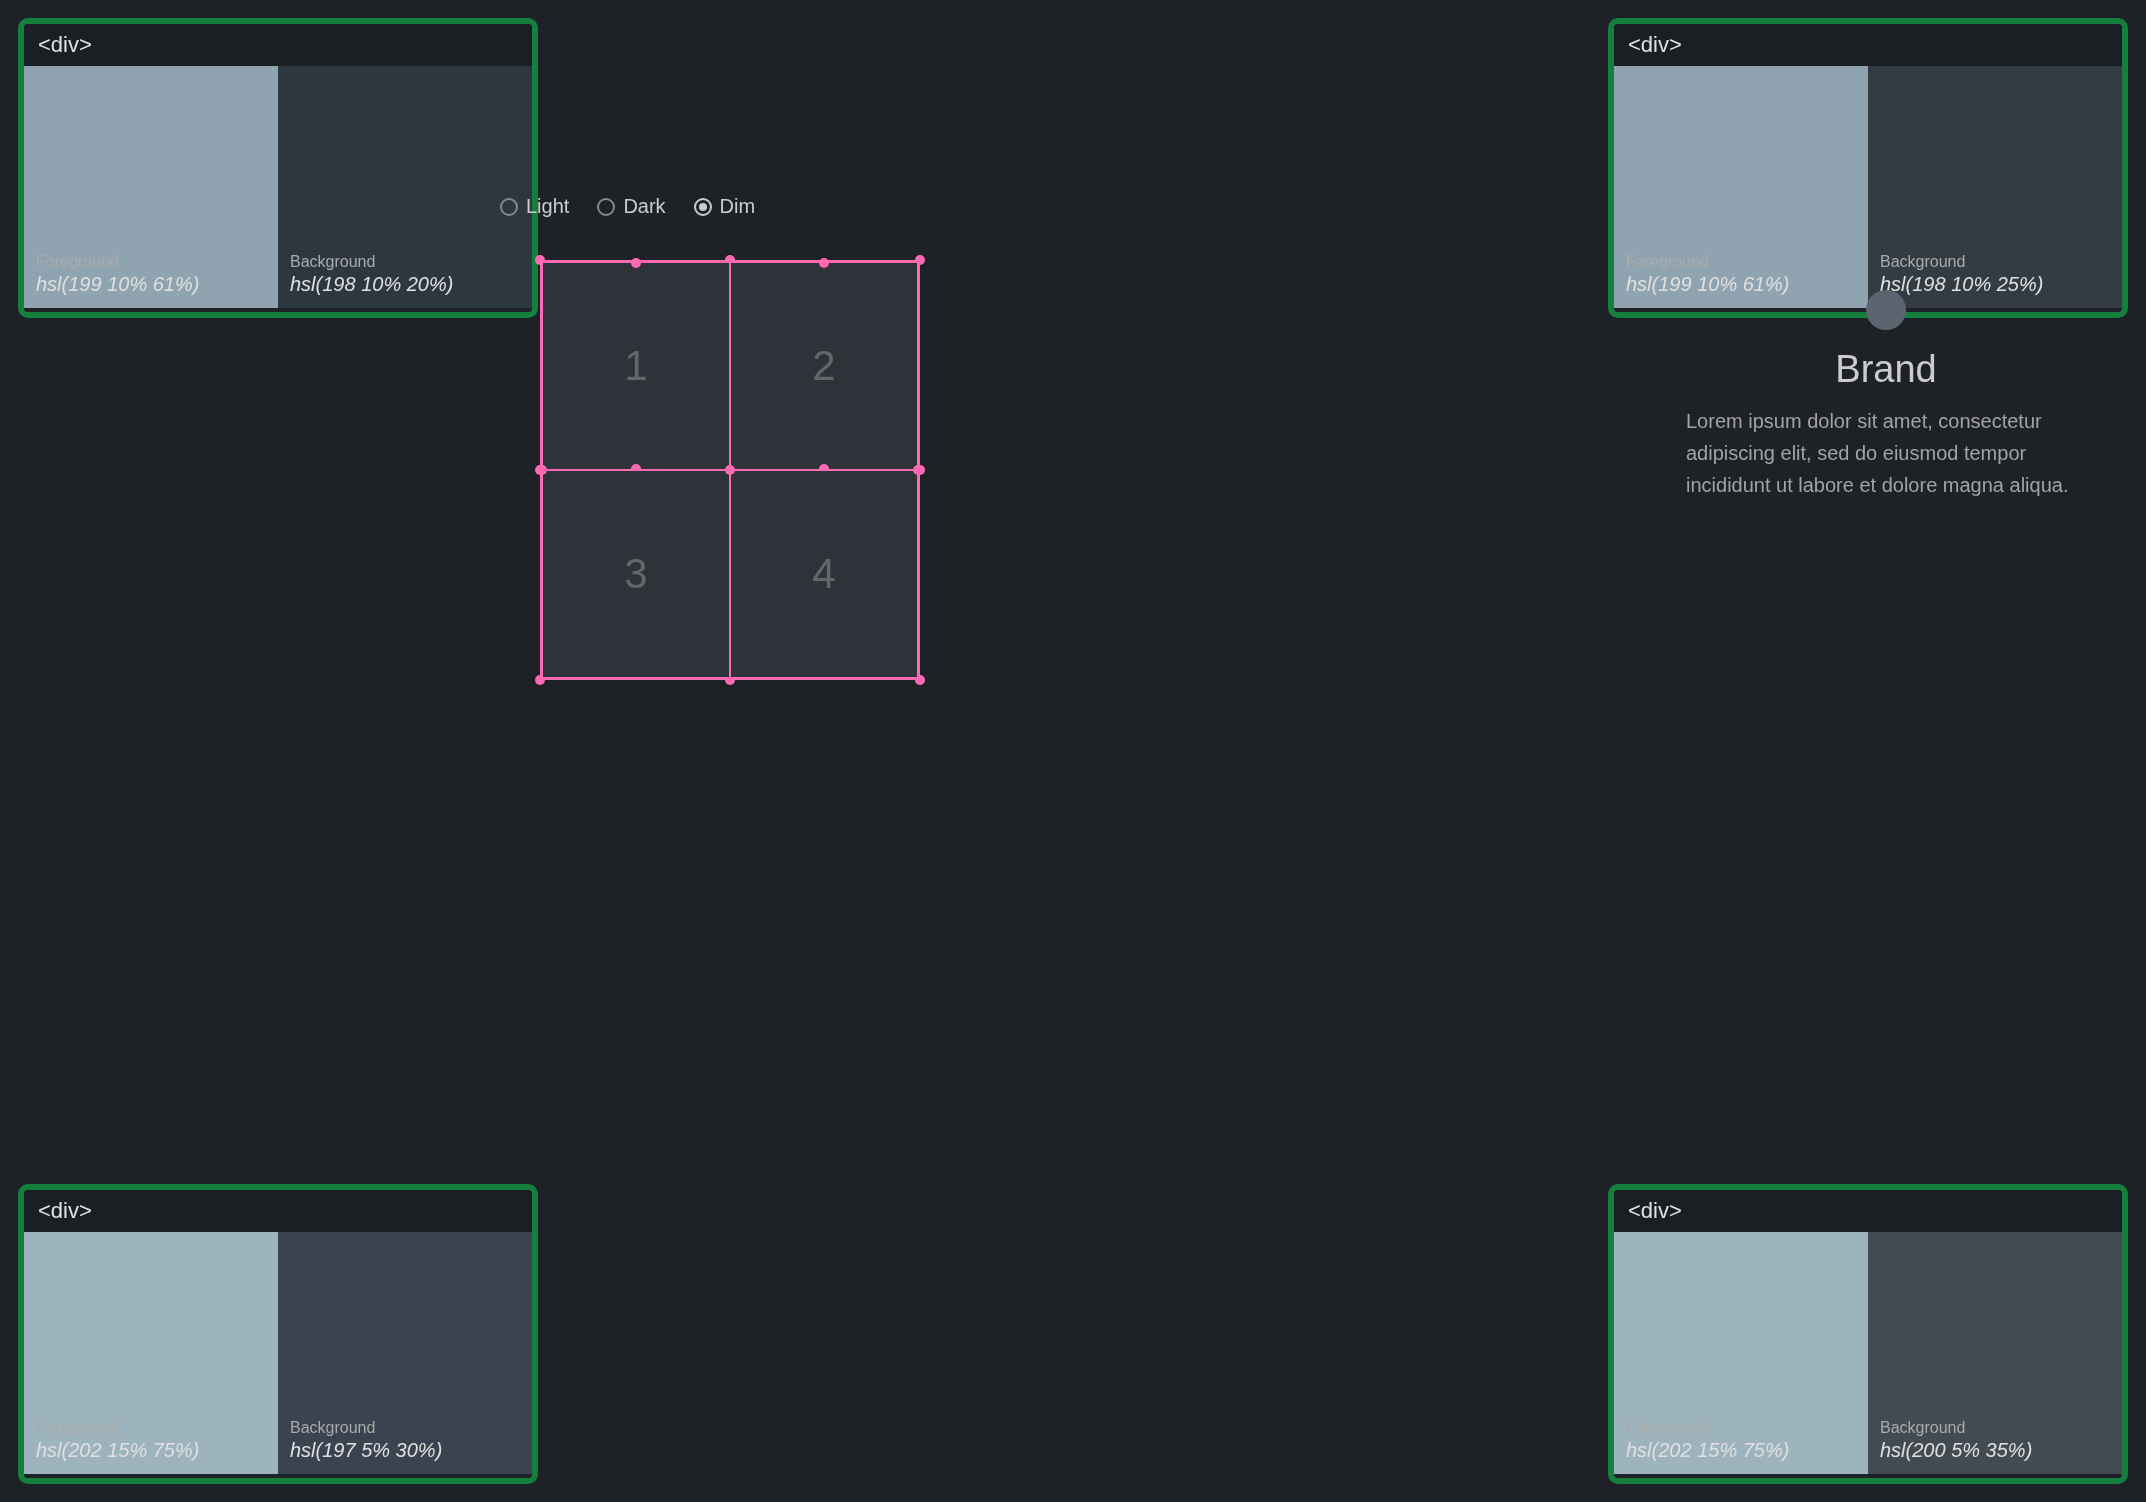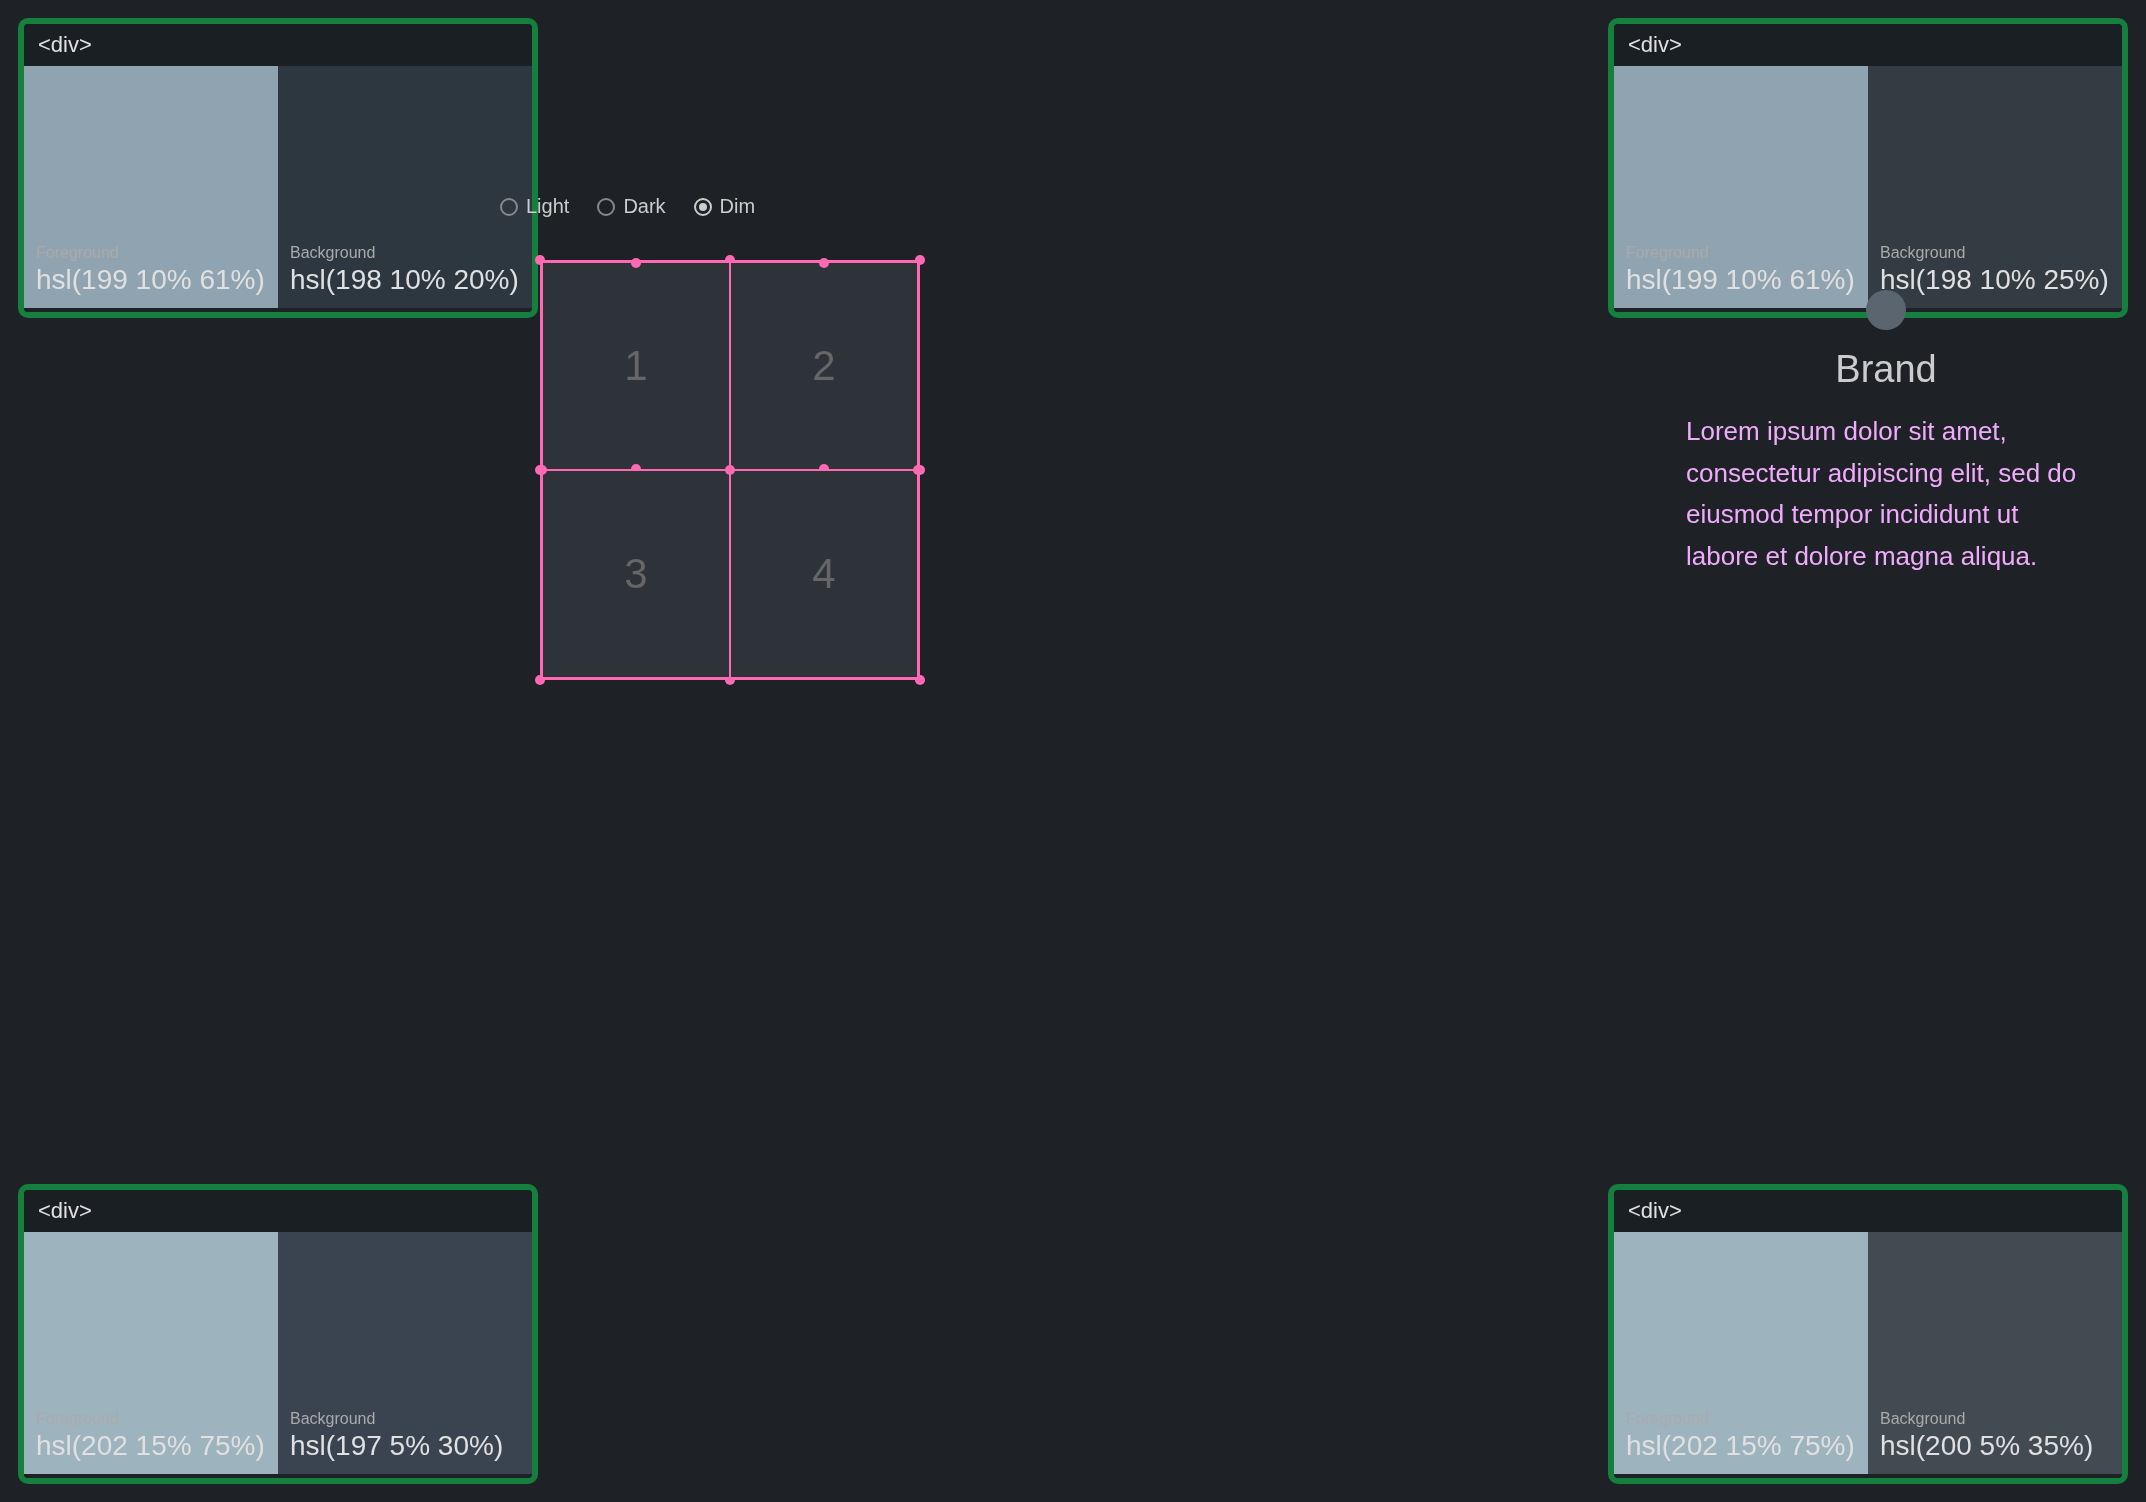--- a/index.html
+++ b/index.html
@@ -42,23 +42,24 @@
       justify-content: flex-end;
     }
 
     .swatch-label {
       font-size: 16px;
       color: #aaa;
       margin-bottom: 2px;
     }
 
     .swatch-value {
-      font-size: 28px;
+      font-size: 20px;
       color: #e0e0e0;
       font-weight: 500;
+      font-style: italic;
     }
 
     .panel-footer {
       background: #1e2227;
       padding: 10px 14px;
       display: flex;
       align-items: flex-start;
       gap: 40px;
     }
 
@@ -164,24 +165,24 @@
       border-radius: 50%;
       flex-shrink: 0;
     }
 
     .legend-label {
       font-size: 38px;
       color: #ccc;
     }
 
     .lorem-text {
-      font-size: 26px;
-      color: #f0abfc;
+      font-size: 20px;
+      color: #a3a3a3;
       line-height: 1.6;
-      margin-top: 20px;
+      margin-top: 14px;
     }
 
     .lorem-text p + p {
       margin-top: 16px;
     }
 
     
     #panel-tl {
       left: 18px;
       top: 18px;

